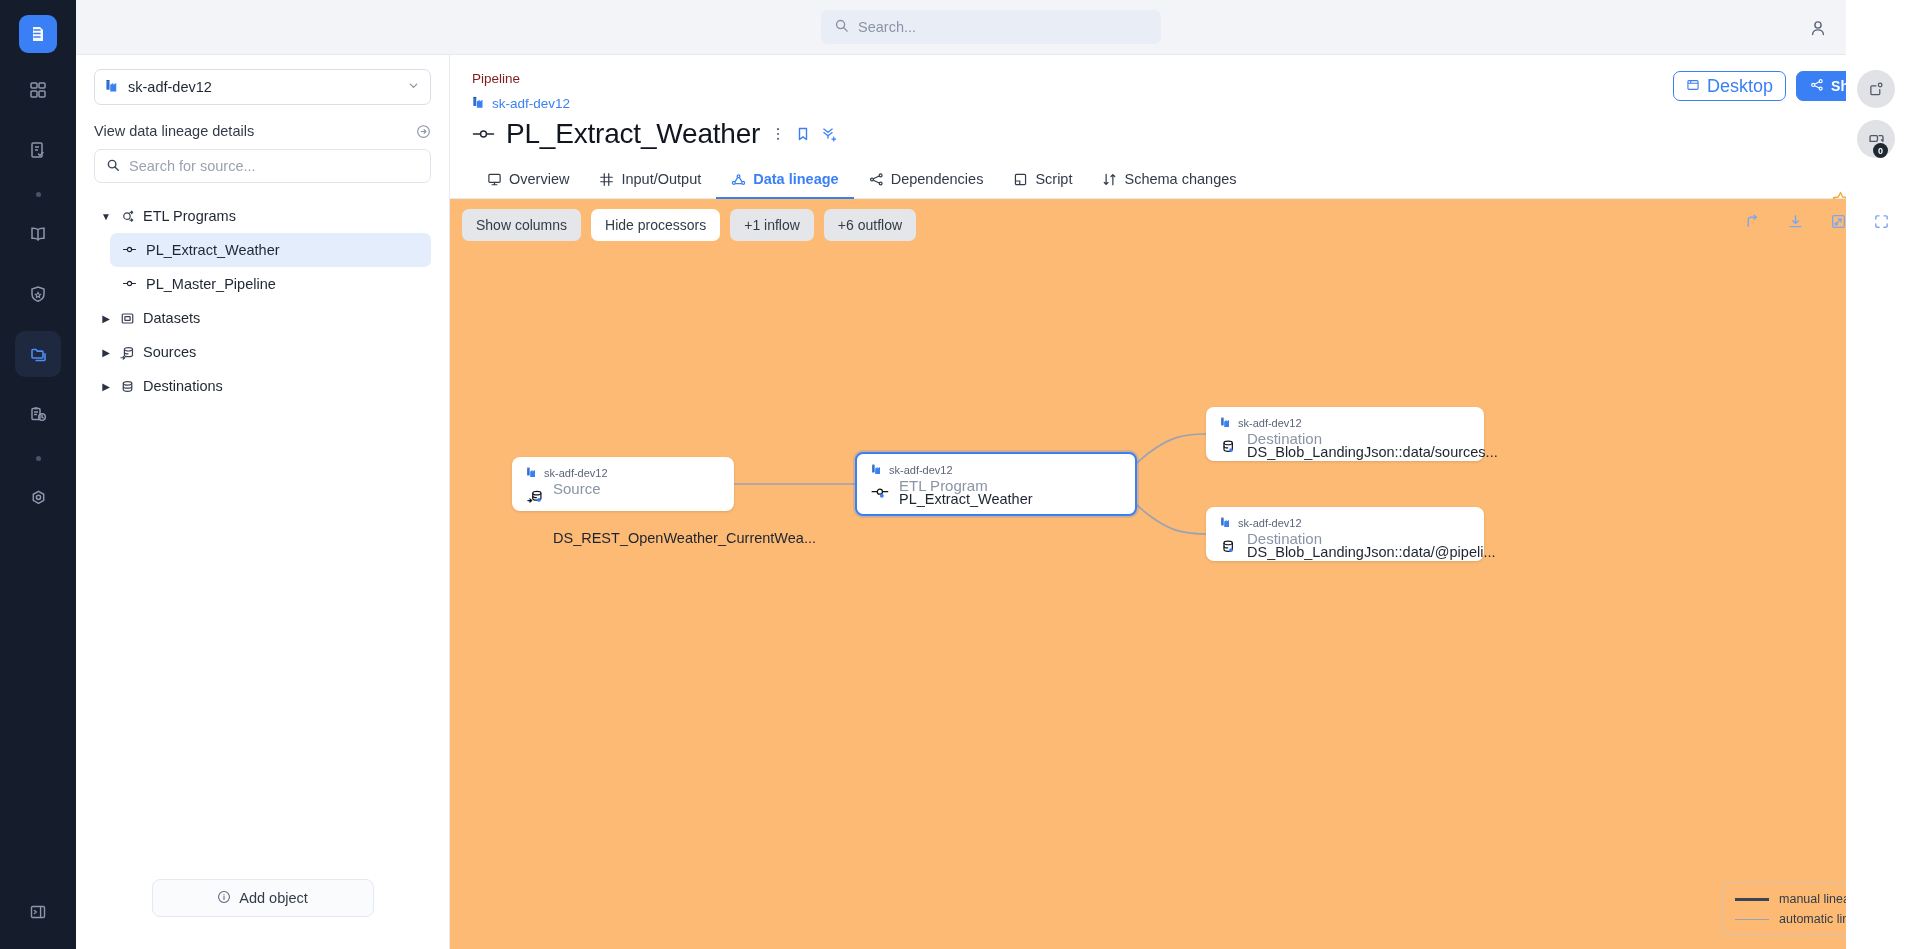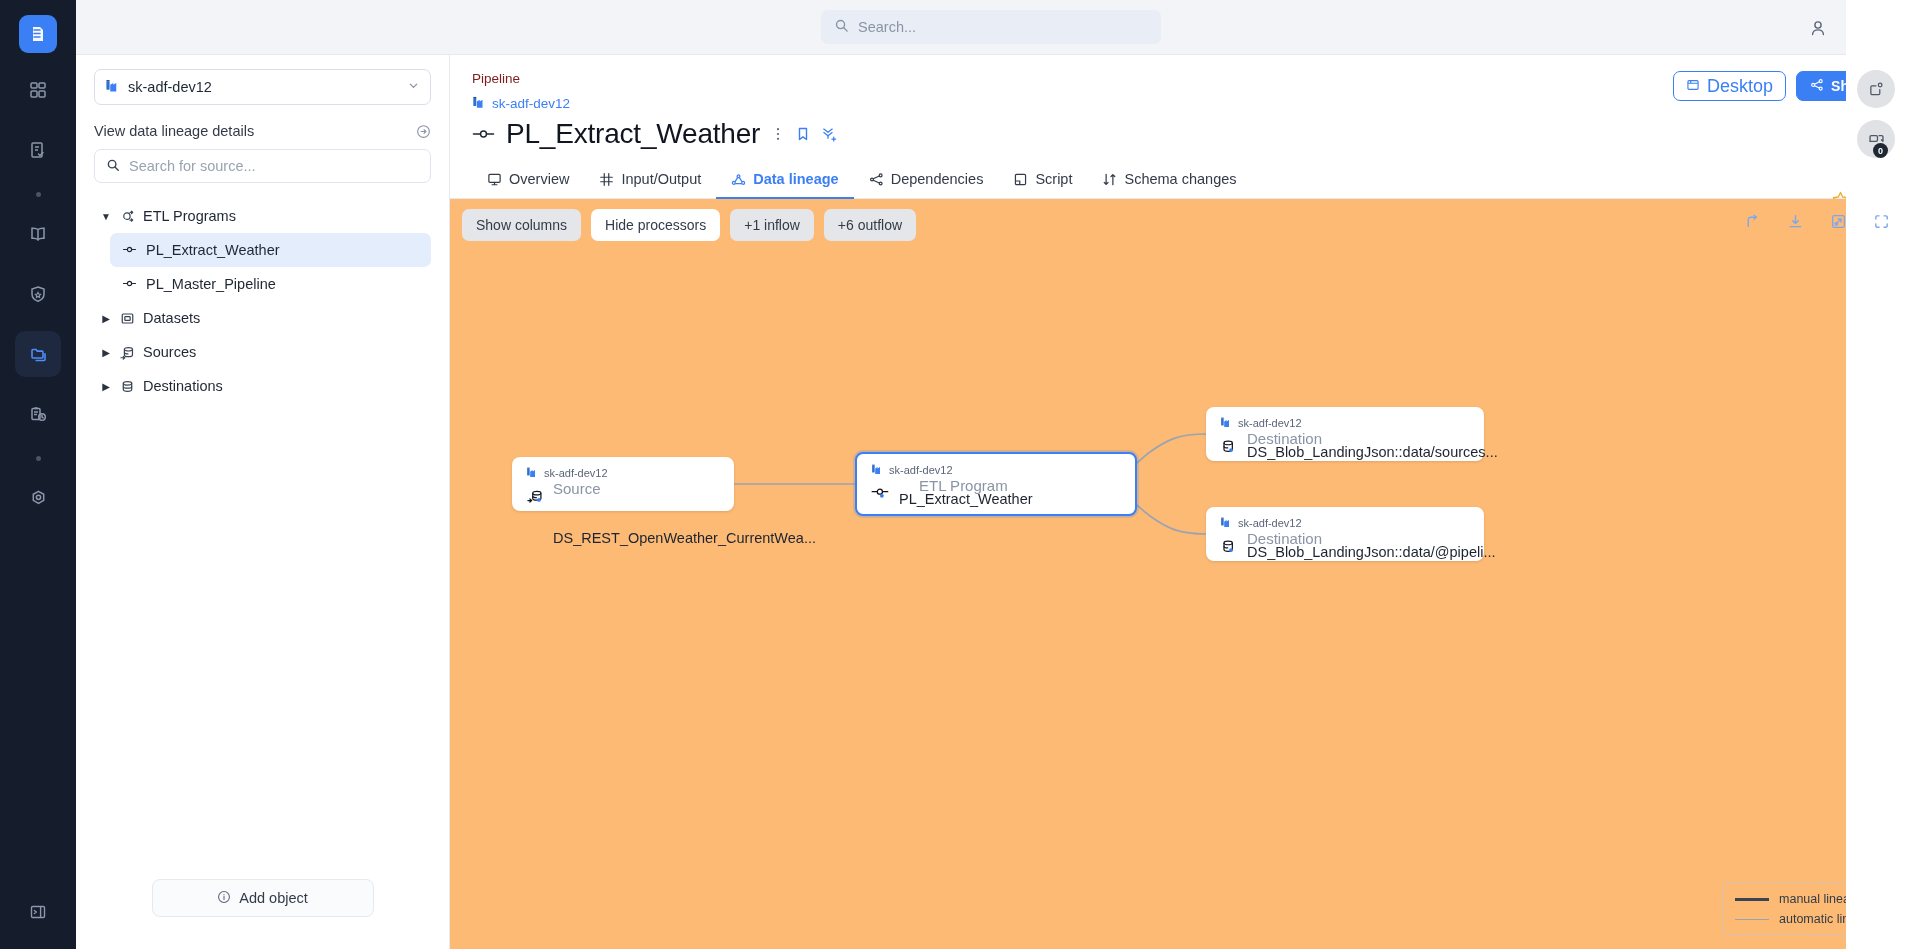--- a/index.html
+++ b/index.html
@@ -610,21 +610,21 @@
         </div>
         <div class="node-body">
           <span class="node-icon">
             <svg width="20" height="15" viewBox="0 0 21 15" fill="none" stroke="#10151f" stroke-width="1.3">
               <circle cx="9.3" cy="6.6" r="2.7"></circle>
               <path d="M1.2 6.6h5.2M12.4 6.6h5.2" stroke-linecap="round"></path>
               <circle cx="11.4" cy="11" r="2" fill="#3b7ff5" stroke="none"></circle>
             </svg>
           </span>
           <span>
-            <span class="node-kind" style="display:block;margin-left:20px;">ETL Program</span>
+            <span class="node-kind" style="display:block;">ETL Program</span>
             <span class="node-name" style="display:block;">PL_Extract_Weather</span>
           </span>
         </div>
       </div>
 
       <div class="node" style="left:756px; top:208px; width:278px; height:54px;">
         <div class="node-src">
           <span>
             <svg width="12" height="12" viewBox="0 0 16 16">
                 <rect x="1.5" y="3.5" width="3.4" height="9" rx=".5" fill="#2f6fd0"></rect>

